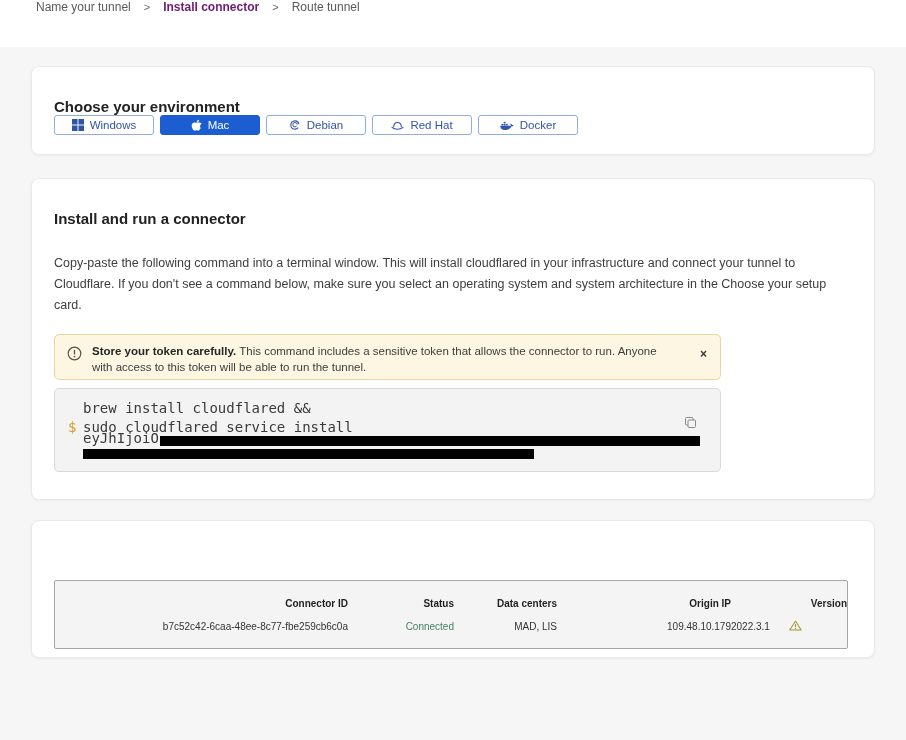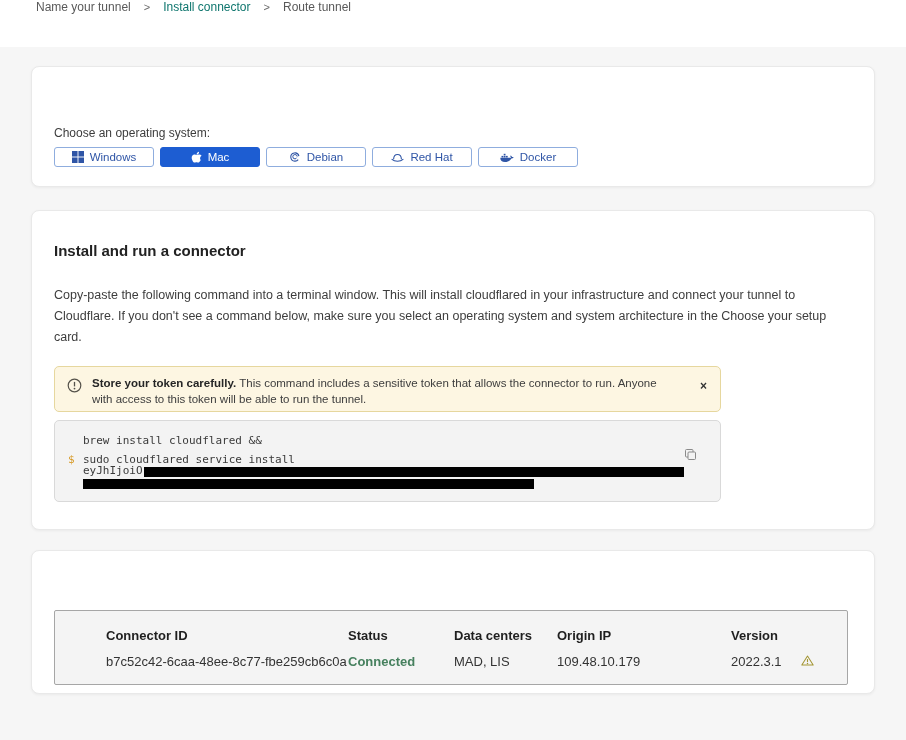--- a/index.html
+++ b/index.html
@@ -13,21 +13,21 @@
   }
   
   .topbar {
     background:#ffffff;
     height:47px;
     display:flex; align-items:flex-start;
     padding:0 0 9px 36px;
   }
   .breadcrumb { display:flex; align-items:center; gap:13px; font-size:12px; color:#595959; }
   .crumb { cursor:pointer; }
-  .crumb.active { font-weight:normal; color:#0f766e; }
+  .crumb.active { font-weight:bold; color:#701a75; }
   .sep { font-size:11px; color:#6a6a6a; }
 
   .content { padding:19px 31px 0; }
 
   .card {
     background:#ffffff;
     border:1px solid #e9e9e9;
     border-radius:8px;
     box-shadow:0 1px 3px rgba(0,0,0,.05);
   }
@@ -64,60 +64,60 @@
     position:absolute; right:13px; top:13px;
     font-size:12px; font-weight:bold; color:#333333;
     cursor:pointer; line-height:1;
   }
 
   .codeblock {
     width:667px; margin-top:8px; position:relative;
     background:#f3f3f3; border:1px solid #d9d9d9; border-radius:5px;
     padding:14px 28px 12px;
     font-family:"DejaVu Sans Mono", monospace;
-    font-size:11px; color:#3a3a3a;
+    font-size:14px; color:#3a3a3a;
   }
   .code-line { line-height:11px; white-space:nowrap; }
   .line1 { margin-bottom:8px; }
   .prompt { position:absolute; left:13px; color:#d79b2a; }
   .redact { display:inline-block; background:#000000; height:10px; vertical-align:text-bottom; }
   .redact1 { width:540px; margin-left:1px; }
   .redact2 { width:451px; }
   .copy-btn { position:absolute; right:23px; top:27px; cursor:pointer; background:none; border:none; padding:0; display:flex; }
 
   
   .card-connectors { padding:33px 22px 8px; }
   .ctable {
     width:794px; margin-top:26px;
     background:#f4f4f4; border:1px solid #a6a6a6; border-radius:2px;
     padding:17px 0 15px 51px;
   }
-  .trow { display:grid; grid-template-columns:242px 106px 103px 174px 1fr; font-size:13px; align-items:center; }
+  .trow { display:grid; grid-template-columns:242px 106px 103px 174px 1fr; font-size:10px; align-items:center;text-align:right; }
   .thead { font-weight:bold; color:#1f1f1f; margin-bottom:11px; }
   .tbody { color:#333333; }
-  .status-connected { color:#46805e;font-weight:bold; }
+  .status-connected { color:#46805e; }
   .version-cell { display:flex; align-items:center; gap:19px; }
 </style>
 </head>
 <body>
 
 <div class="topbar">
   <div class="breadcrumb">
     <span class="crumb">Name your tunnel</span>
     <span class="sep">&gt;</span>
     <span class="crumb active">Install connector</span>
     <span class="sep">&gt;</span>
     <span class="crumb">Route tunnel</span>
   </div>
 </div>
 
 <div class="content">
 
   <div class="card card-env">
-    <div class="os-label">Choose an operating system:</div>
+    <h2 class="card-title">Choose your environment</h2>
     <div class="os-row">
 
       <button class="os-btn">
         <span class="ic">
           <svg width="12" height="12" viewBox="0 0 13 13" fill="currentColor">
             <rect x="0" y="0" width="6" height="6"></rect>
               <rect x="7" y="0" width="6" height="6"></rect>
             <rect x="0" y="7" width="6" height="6"></rect>
               <rect x="7" y="7" width="6" height="6"></rect>
           </svg>

